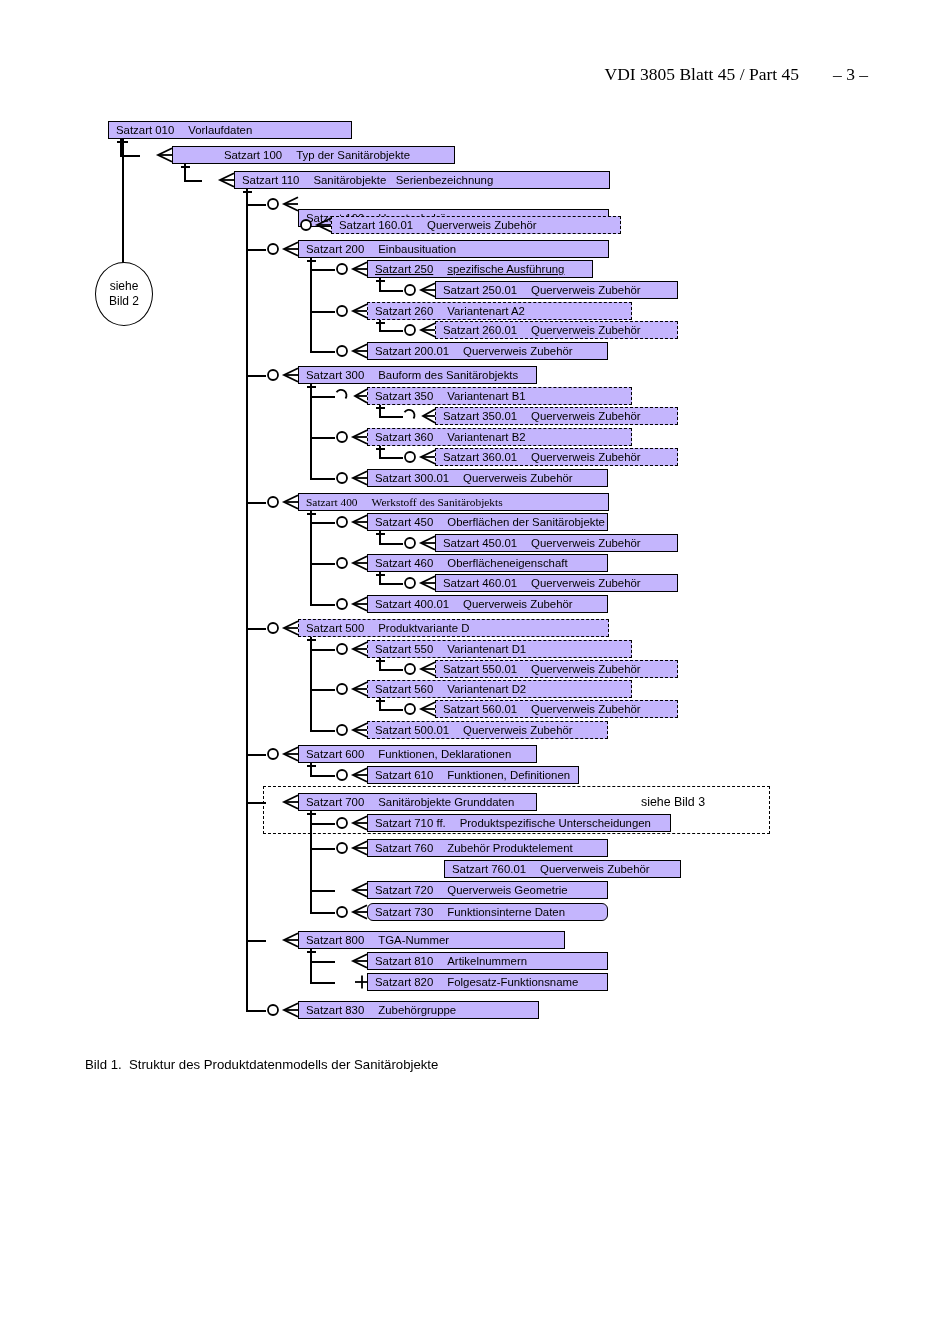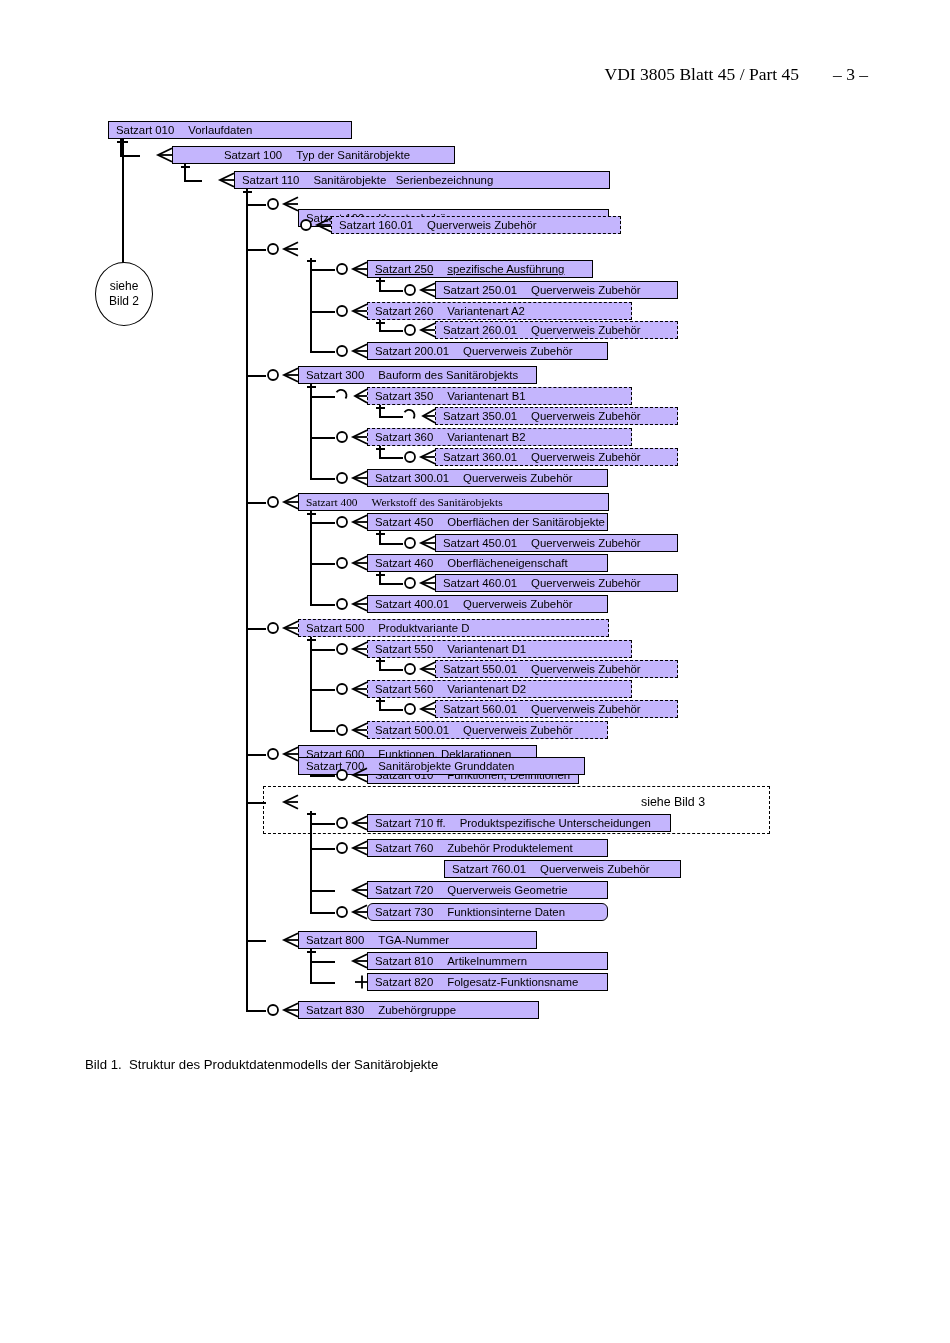--- a/index.html
+++ b/index.html
@@ -76,20 +76,21 @@
     <div class="ellipse" style="left:95px;top:262px;width:56px;height:62px;">
       <span>siehe</span>
       <span>Bild 2</span>
     </div>
 
   <div class="node" style="left:108px;top:121px;width:244px;"><span>Satzart 010</span><span class="sep"></span><span>Vorlaufdaten</span></div>
       <div class="node" style="left:172px;top:146px;width:283px;text-align:center;"><span>Satzart 100</span><span class="sep"></span><span>Typ der Sanitärobjekte</span></div>
       <div class="node" style="left:234px;top:171px;width:376px;"><span>Satzart 110</span><span class="sep"></span><span>Sanitärobjekte   Serienbezeichnung</span></div>
       <div class="node" style="left:298px;top:209px;width:311px;"><span>Satzart 160</span><span class="sep"></span><span>Hauptzubehör</span></div>
       <div class="node dashed" style="left:331px;top:216px;width:290px;"><span>Satzart 160.01</span><span class="sep"></span><span>Querverweis Zubehör</span></div>
+      <div class="node" style="left:298px;top:240px;width:311px;"><span>Satzart 200</span><span class="sep"></span><span>Einbausituation</span></div>
       <div class="node" style="left:367px;top:260px;width:226px;text-decoration:underline;"><span>Satzart 250</span><span class="sep"></span><span>spezifische Ausführung</span></div>
       <div class="node" style="left:435px;top:281px;width:243px;"><span>Satzart 250.01</span><span class="sep"></span><span>Querverweis Zubehör</span></div>
       <div class="node dashed" style="left:367px;top:302px;width:265px;"><span>Satzart 260</span><span class="sep"></span><span>Variantenart A2</span></div>
       <div class="node dashed" style="left:435px;top:321px;width:243px;"><span>Satzart 260.01</span><span class="sep"></span><span>Querverweis Zubehör</span></div>
       <div class="node" style="left:367px;top:342px;width:241px;"><span>Satzart 200.01</span><span class="sep"></span><span>Querverweis Zubehör</span></div>
       <div class="node" style="left:298px;top:366px;width:239px;"><span>Satzart 300</span><span class="sep"></span><span>Bauform des Sanitärobjekts</span></div>
       <div class="node dashed" style="left:367px;top:387px;width:265px;"><span>Satzart 350</span><span class="sep"></span><span>Variantenart B1</span></div>
       <div class="node dashed" style="left:435px;top:407px;width:243px;"><span>Satzart 350.01</span><span class="sep"></span><span>Querverweis Zubehör</span></div>
       <div class="node dashed" style="left:367px;top:428px;width:265px;"><span>Satzart 360</span><span class="sep"></span><span>Variantenart B2</span></div>
       <div class="node dashed" style="left:435px;top:448px;width:243px;"><span>Satzart 360.01</span><span class="sep"></span><span>Querverweis Zubehör</span></div>
@@ -101,27 +102,27 @@
       <div class="node" style="left:435px;top:574px;width:243px;"><span>Satzart 460.01</span><span class="sep"></span><span>Querverweis Zubehör</span></div>
       <div class="node" style="left:367px;top:595px;width:241px;"><span>Satzart 400.01</span><span class="sep"></span><span>Querverweis Zubehör</span></div>
       <div class="node dashed" style="left:298px;top:619px;width:311px;"><span>Satzart 500</span><span class="sep"></span><span>Produktvariante D</span></div>
       <div class="node dashed" style="left:367px;top:640px;width:265px;"><span>Satzart 550</span><span class="sep"></span><span>Variantenart D1</span></div>
       <div class="node dashed" style="left:435px;top:660px;width:243px;"><span>Satzart 550.01</span><span class="sep"></span><span>Querverweis Zubehör</span></div>
       <div class="node dashed" style="left:367px;top:680px;width:265px;"><span>Satzart 560</span><span class="sep"></span><span>Variantenart D2</span></div>
       <div class="node dashed" style="left:435px;top:700px;width:243px;"><span>Satzart 560.01</span><span class="sep"></span><span>Querverweis Zubehör</span></div>
       <div class="node dashed" style="left:367px;top:721px;width:241px;"><span>Satzart 500.01</span><span class="sep"></span><span>Querverweis Zubehör</span></div>
       <div class="node" style="left:298px;top:745px;width:239px;"><span>Satzart 600</span><span class="sep"></span><span>Funktionen, Deklarationen</span></div>
       <div class="node" style="left:367px;top:766px;width:212px;"><span>Satzart 610</span><span class="sep"></span><span>Funktionen, Definitionen</span></div>
-      <div class="node" style="left:298px;top:757px;width:287px;"><span>Satzart 700</span><span class="sep"></span><span>Sanitärobjekte Grunddaten</span></div>
+      <div class="node" style="left:298px;top:793px;width:239px;"><span>Satzart 700</span><span class="sep"></span><span>Sanitärobjekte Grunddaten</span></div>
       <div class="node" style="left:367px;top:814px;width:304px;"><span>Satzart 710 ff.</span><span class="sep"></span><span>Produktspezifische Unterscheidungen</span></div>
       <div class="node" style="left:367px;top:839px;width:241px;"><span>Satzart 760</span><span class="sep"></span><span>Zubehör Produktelement</span></div>
       <div class="node" style="left:435px;top:860px;width:237px;margin-left:9px;"><span>Satzart 760.01</span><span class="sep"></span><span>Querverweis Zubehör</span></div>
       <div class="node" style="left:367px;top:881px;width:241px;"><span>Satzart 720</span><span class="sep"></span><span>Querverweis Geometrie</span></div>
       <div class="node" style="left:367px;top:903px;width:241px;border-radius:6px;"><span>Satzart 730</span><span class="sep"></span><span>Funktionsinterne Daten</span></div>
-      <div class="node" style="left:298px;top:931px;width:239px;"><span>Satzart 800</span><span class="sep"></span><span>TGA-Nummer</span></div>
+      <div class="node" style="left:298px;top:931px;width:267px;"><span>Satzart 800</span><span class="sep"></span><span>TGA-Nummer</span></div>
       <div class="node" style="left:367px;top:952px;width:241px;"><span>Satzart 810</span><span class="sep"></span><span>Artikelnummern</span></div>
       <div class="node" style="left:367px;top:973px;width:241px;"><span>Satzart 820</span><span class="sep"></span><span>Folgesatz-Funktionsname</span></div>
       <div class="node" style="left:298px;top:1001px;width:241px;"><span>Satzart 830</span><span class="sep"></span><span>Zubehörgruppe</span></div>
       <div class="ln vl" style="left:120px;top:139px;height:17px;"></div>
       <div class="ln hl" style="left:117px;top:141px;width:9px;"></div>
       <div class="ln hl" style="left:120px;top:155px;width:20px;"></div>
       <div class="conn" style="left:138px;top:147px;">
         <svg width="34" height="16" viewBox="0 0 34 16">
           <path d="M34 1.2 L20 8 L34 14.8" fill="none" stroke="#000" stroke-width="1.8"></path>
           <path d="M20 8 L34 8" stroke="#000" stroke-width="1.8"></path>

